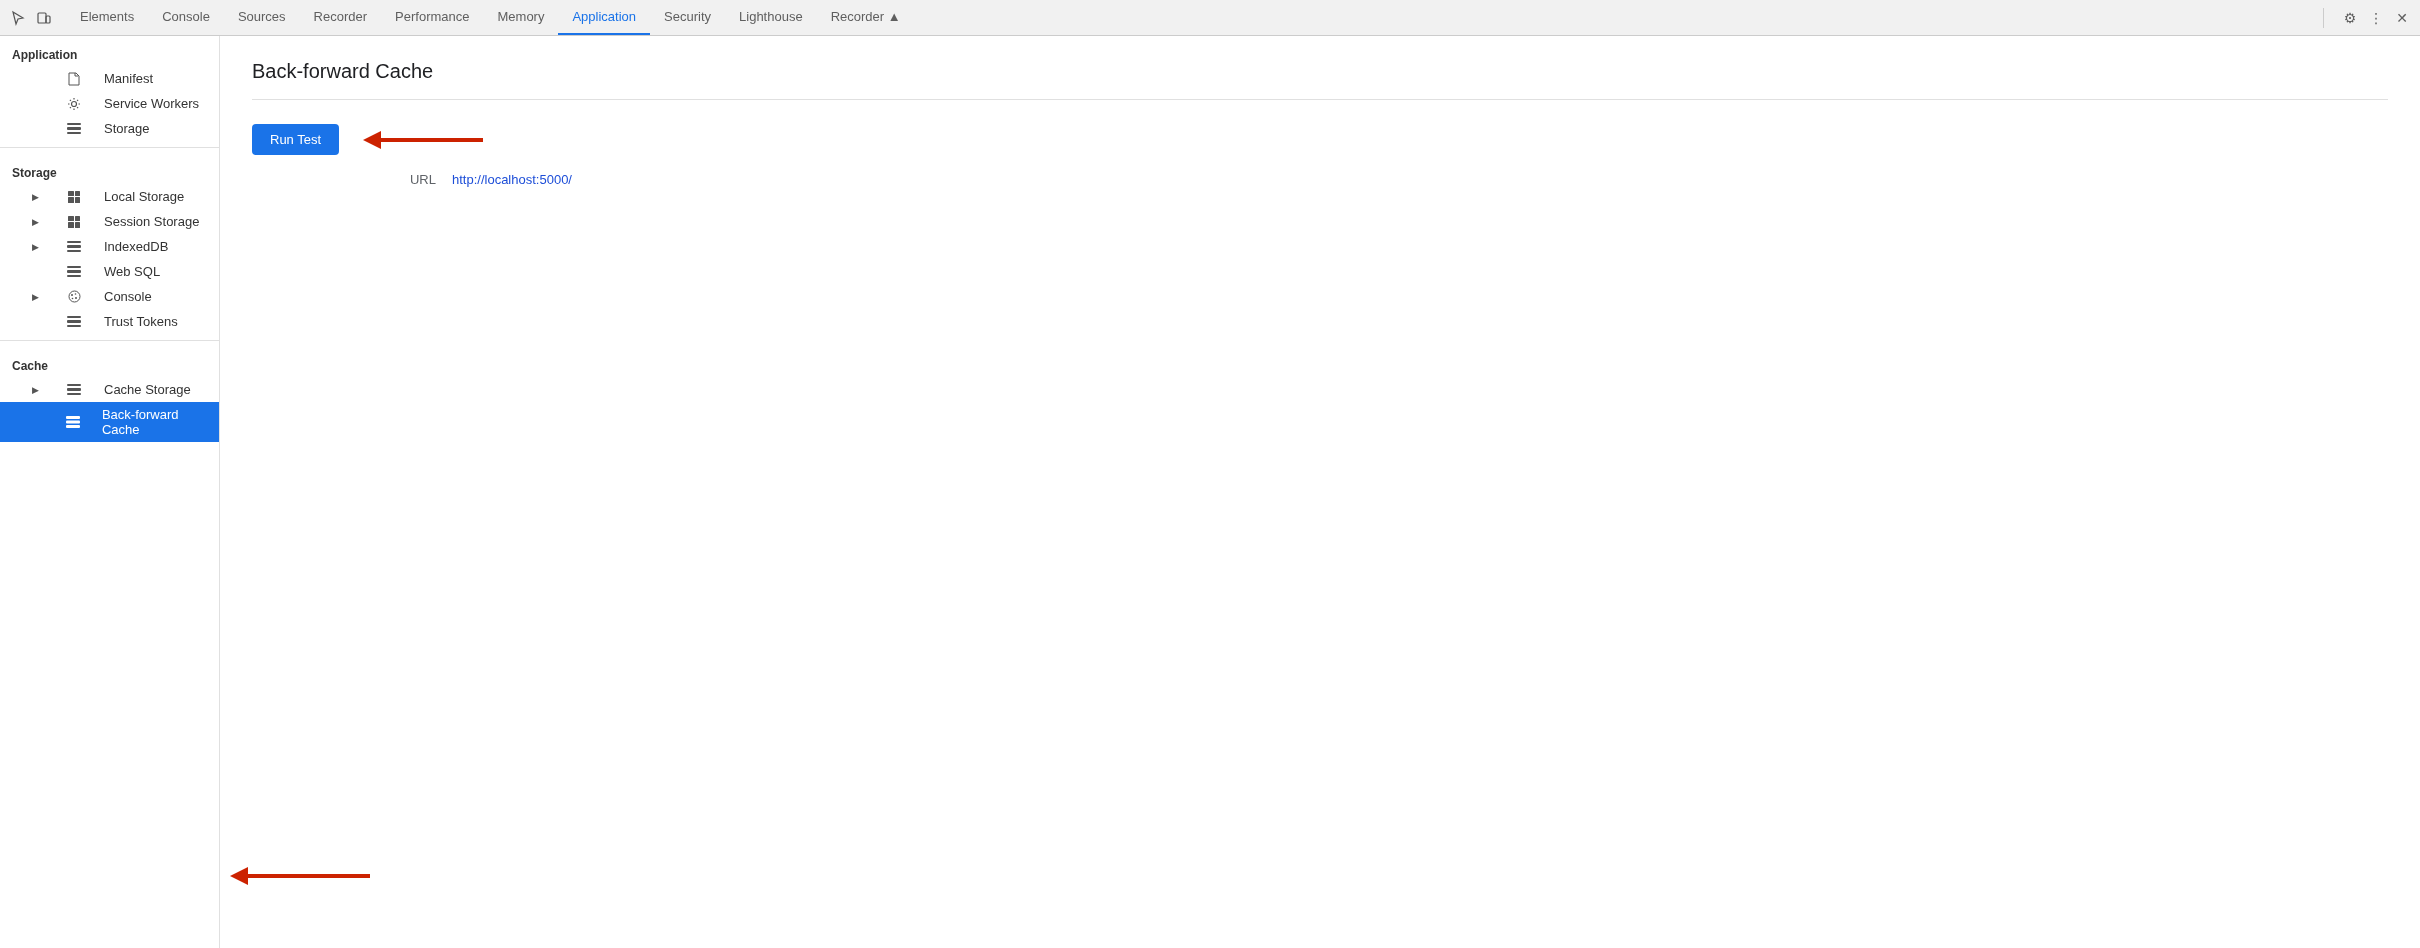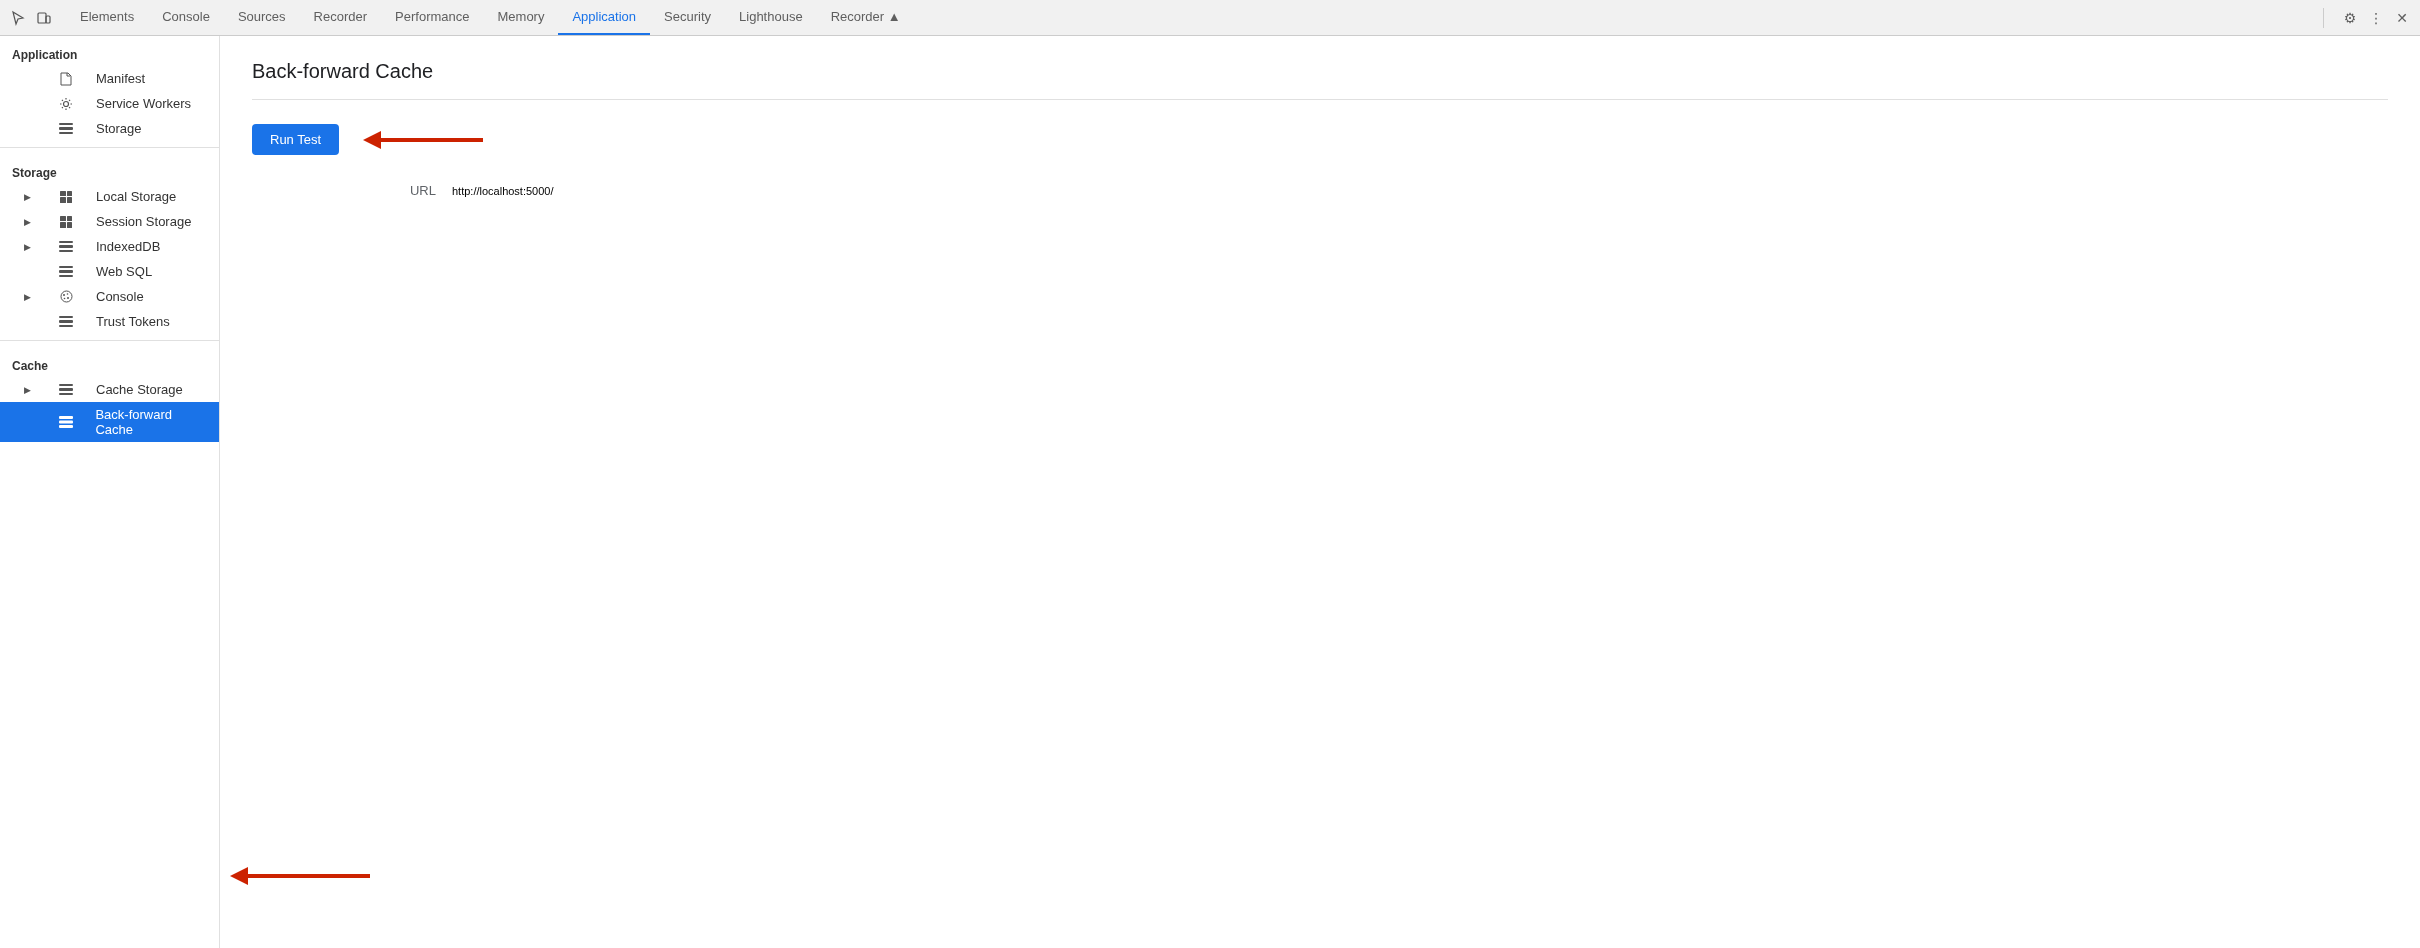--- a/index.html
+++ b/index.html
@@ -87,21 +87,21 @@
     }
     .sidebar-section-header {
       padding: 12px 12px 4px 12px;
       font-size: 12px;
       font-weight: 600;
       color: #333;
     }
     .sidebar-item {
       display: flex;
       align-items: center;
-      padding: 5px 8px 5px 24px;
+      padding: 5px 8px 5px 32px;
       cursor: pointer;
       font-size: 13px;
       color: #333;
       gap: 22px;
     }
     .sidebar-item.active {
       background: #1a73e8;
       color: #fff;
     }
     .sidebar-item .expand-arrow {
@@ -131,21 +131,21 @@
     .content-divider {
       height: 1px;
       background: #e0e0e0;
       margin-bottom: 24px;
     }
 
     .run-test-row {
       display: flex;
       align-items: center;
       gap: 24px;
-      margin-bottom: 28px;
+      margin-bottom: 17px;
     }
     .run-test-btn {
       background: #1a73e8;
       color: #fff;
       border: none;
       padding: 8px 18px;
       font-size: 13px;
       font-weight: 500;
       border-radius: 4px;
       cursor: pointer;
@@ -158,22 +158,22 @@
       padding-left: 0;
     }
     .info-label {
       color: #5f6368;
       min-width: 200px;
       text-align: right;
       padding-right: 16px;
       font-size: 13px;
     }
     .info-value {
-      color: #000000;
-      font-size: 11px;
+      color: #1d4ed8;
+      font-size: 13px;
     }
   </style>
 </head>
 <body>
 
 <div class="toolbar">
   <div class="toolbar-icons">
     <div class="toolbar-icon">
       <svg width="16" height="16" viewBox="0 0 16 16" fill="none">
         <path d="M3 2l10 6-5 1-2 5z" stroke="#555" stroke-width="1.2" fill="none"></path>

